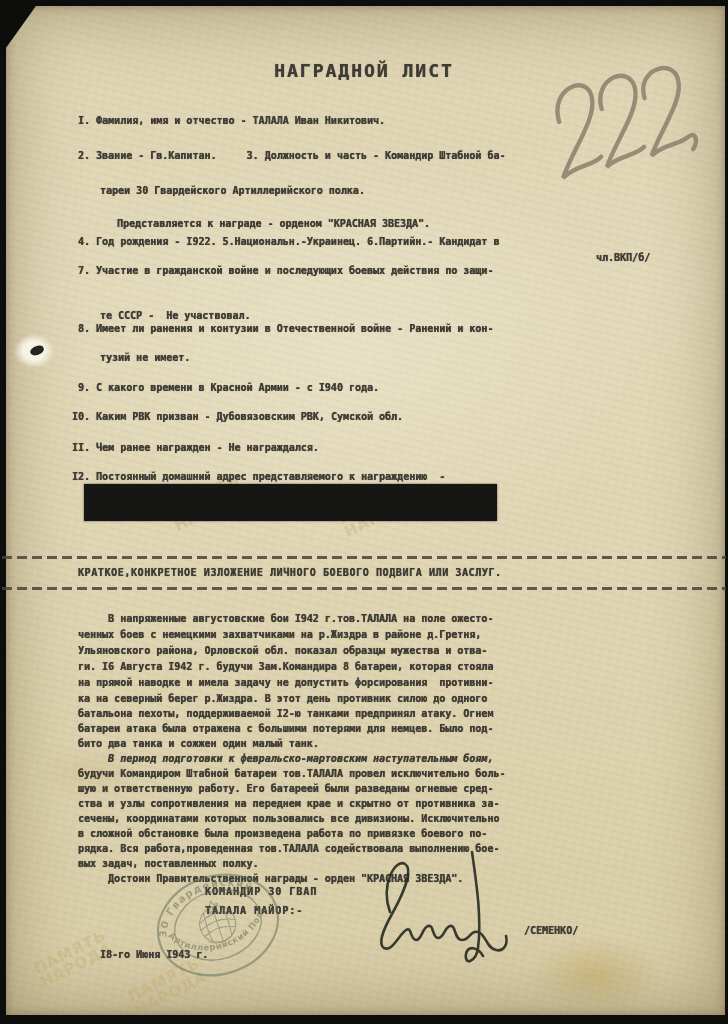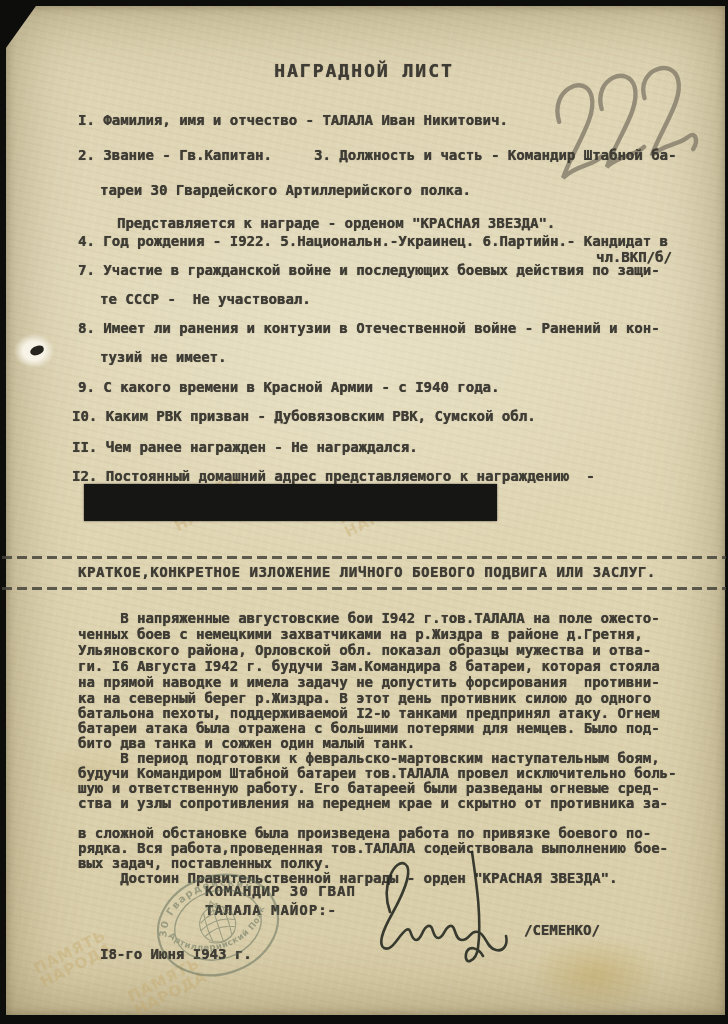--- a/index.html
+++ b/index.html
@@ -8,21 +8,21 @@
   .paper{position:absolute;top:6px;left:6px;right:3px;bottom:9px;
          clip-path:polygon(30px 0,100% 0,100% 100%,0 100%,0 42px);
          background:
            radial-gradient(ellipse 420px 300px at 48% 35%, rgba(255,253,240,.22), rgba(255,253,240,0) 70%),
            radial-gradient(ellipse 90px 50px at 82% 96%, rgba(180,140,40,.28), rgba(180,140,40,0) 75%),
            radial-gradient(ellipse 70px 40px at 12% 76%, rgba(170,140,70,.15), rgba(170,140,70,0) 75%),
            repeating-linear-gradient(13deg, rgba(125,105,60,.045) 0 2px, rgba(0,0,0,0) 2px 7px),
            repeating-linear-gradient(101deg, rgba(255,250,225,.05) 0 3px, rgba(0,0,0,0) 3px 9px),
            linear-gradient(180deg,#ddd3b2 0%,#e2d9ba 28%,#ded4b1 62%,#d7cca7 100%);
          box-shadow: inset 0 0 70px rgba(100,85,45,.45), inset 0 0 10px rgba(70,60,35,.4);}
-  .tw{position:absolute;white-space:pre;color:#3e3c34;font-weight:700;font-size:14px;line-height:15px;
+  .tw{position:absolute;white-space:pre;color:#3e3c34;font-weight:700;font-size:10px;line-height:15px;
       text-shadow:0 0 .7px rgba(62,60,52,.85), .4px .4px .6px rgba(62,60,52,.45);}
   .title{font-size:18px;letter-spacing:2px;left:0;width:100%;text-align:center;}
   .sect{letter-spacing:.6px;}
   .dash{position:absolute;left:2px;right:2px;height:3px;opacity:.85;
         background:repeating-linear-gradient(90deg,#45443a 0 10px,rgba(0,0,0,0) 10px 15px);}
   .redact{position:absolute;left:84px;top:484px;width:413px;height:37px;background:#161614;
           box-shadow:0 0 2px rgba(0,0,0,.6);}
   .wm{position:absolute;color:rgba(196,164,100,.34);font-weight:700;font-size:15px;line-height:15px;
       letter-spacing:1px;transform:rotate(-27deg);white-space:pre;text-align:center;
       font-family:"DejaVu Sans","Liberation Sans",sans-serif;}
@@ -60,21 +60,21 @@
     </g>
   </svg>
 
   <div class="tw" style="left:78px;top:113px;">I. Фамилия, имя и отчество - ТАЛАЛА Иван Никитович.</div>
   <div class="tw" style="left:78px;top:148px;">2. Звание - Гв.Капитан.     3. Должность и часть - Командир Штабной ба-</div>
   <div class="tw" style="left:100px;top:183px;">тареи 30 Гвардейского Артиллерийского полка.</div>
   <div class="tw" style="left:117px;top:216px;">Представляется к награде - орденом "КРАСНАЯ ЗВЕЗДА".</div>
   <div class="tw" style="left:78px;top:234px;">4. Год рождения - I922. 5.Национальн.-Украинец. 6.Партийн.- Кандидат в</div>
   <div class="tw" style="left:596px;top:250px;">чл.ВКП/б/</div>
   <div class="tw" style="left:78px;top:263px;">7. Участие в гражданской войне и последующих боевых действия по защи-</div>
-  <div class="tw" style="left:100px;top:292px;text-align:center;">те СССР -  Не участвовал.</div>
+  <div class="tw" style="left:100px;top:308px;text-align:center;">те СССР -  Не участвовал.</div>
   <div class="tw" style="left:78px;top:321px;">8. Имеет ли ранения и контузии в Отечественной войне - Ранений и кон-</div>
   <div class="tw" style="left:100px;top:350px;">тузий не имеет.</div>
   <div class="tw" style="left:78px;top:380px;">9. С какого времени в Красной Армии - с I940 года.</div>
   <div class="tw" style="left:72px;top:409px;">I0. Каким РВК призван - Дубовязовским РВК, Сумской обл.</div>
   <div class="tw" style="left:72px;top:440px;">II. Чем ранее награжден - Не награждался.</div>
   <div class="tw" style="left:72px;top:469px;">I2. Постоянный домашний адрес представляемого к награждению  -</div>
 
   <div class="redact"></div>
 
   <div class="dash" style="top:556px;"></div>
@@ -83,24 +83,25 @@
 
   <div class="tw" style="left:78px;top:611px;">     В напряженные августовские бои I942 г.тов.ТАЛАЛА на поле ожесто-</div>
   <div class="tw" style="left:78px;top:627px;">ченных боев с немецкими захватчиками на р.Жиздра в районе д.Гретня,</div>
   <div class="tw" style="left:78px;top:643px;">Ульяновского района, Орловской обл. показал образцы мужества и отва-</div>
   <div class="tw" style="left:78px;top:659px;">ги. I6 Августа I942 г. будучи Зам.Командира 8 батареи, которая стояла</div>
   <div class="tw" style="left:78px;top:675px;">на прямой наводке и имела задачу не допустить форсирования  противни-</div>
   <div class="tw" style="left:78px;top:691px;">ка на северный берег р.Жиздра. В этот день противник силою до одного</div>
   <div class="tw" style="left:78px;top:706px;">батальона пехоты, поддерживаемой I2-ю танками предпринял атаку. Огнем</div>
   <div class="tw" style="left:78px;top:721px;">батареи атака была отражена с большими потерями для немцев. Было под-</div>
   <div class="tw" style="left:78px;top:736px;">бито два танка и сожжен один малый танк.</div>
-  <div class="tw" style="left:78px;top:751px;">     В период подготовки к февральско-мартовским наступательным боям,</div>
+  <div class="tw" style="left:78px;top:751px;font-style:italic;">     В период подготовки к февральско-мартовским наступательным боям,</div>
   <div class="tw" style="left:78px;top:766px;">будучи Командиром Штабной батареи тов.ТАЛАЛА провел исключительно боль-</div>
   <div class="tw" style="left:78px;top:781px;">шую и ответственную работу. Его батареей были разведаны огневые сред-</div>
   <div class="tw" style="left:78px;top:796px;text-align:right;">ства и узлы сопротивления на переднем крае и скрытно от противника за-</div>
+  <div class="tw" style="left:78px;top:811px;">сечены, координатами которых пользовались все дивизионы. Исключительно</div>
   <div class="tw" style="left:78px;top:826px;">в сложной обстановке была произведена работа по привязке боевого по-</div>
   <div class="tw" style="left:78px;top:841px;">рядка. Вся работа,проведенная тов.ТАЛАЛА содействовала выполнению бое-</div>
   <div class="tw" style="left:78px;top:856px;">вых задач, поставленных полку.</div>
   <div class="tw" style="left:78px;top:871px;">     Достоин Правительственной награды - орден "КРАСНАЯ ЗВЕЗДА".</div>
 
   <div class="tw" style="left:205px;top:884px;letter-spacing:1px;">КОМАНДИР 30 ГВАП</div>
   <div class="tw" style="left:205px;top:903px;letter-spacing:1px;">ТАЛАЛА МАЙОР:-</div>
   <div class="tw" style="left:524px;top:923px;">/СЕМЕНКО/</div>
   <div class="tw" style="left:100px;top:947px;">I8-го Июня I943 г.</div>
 

